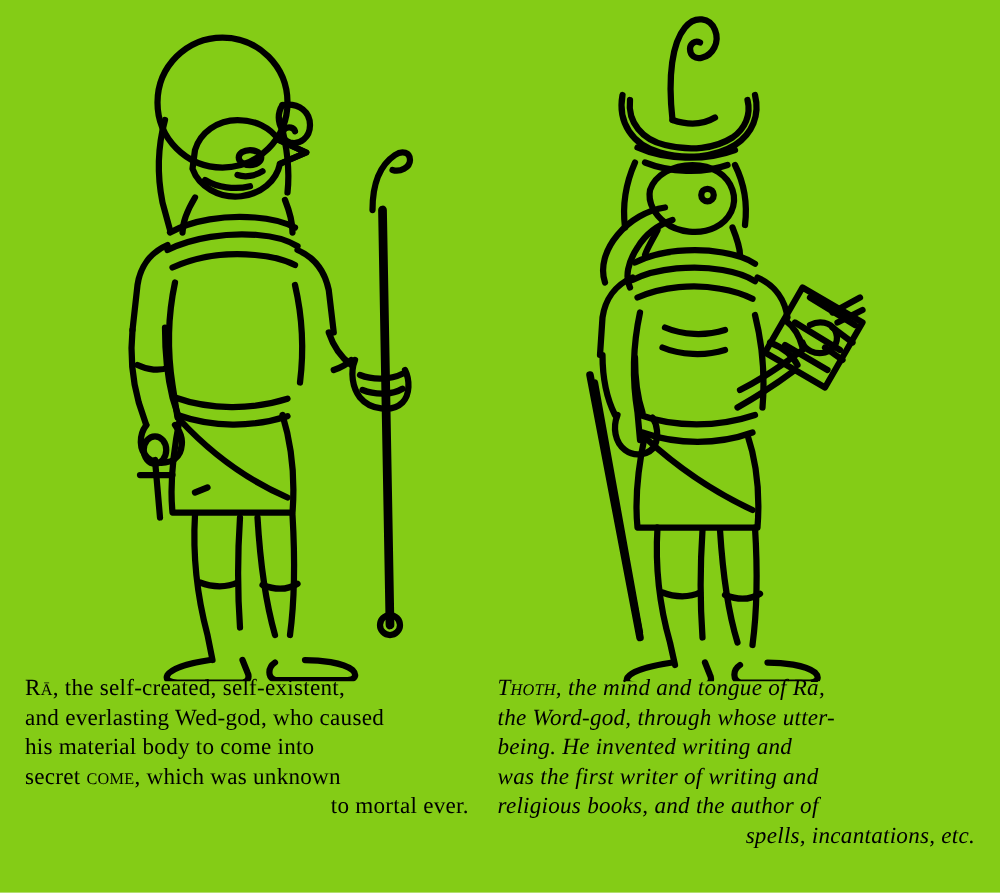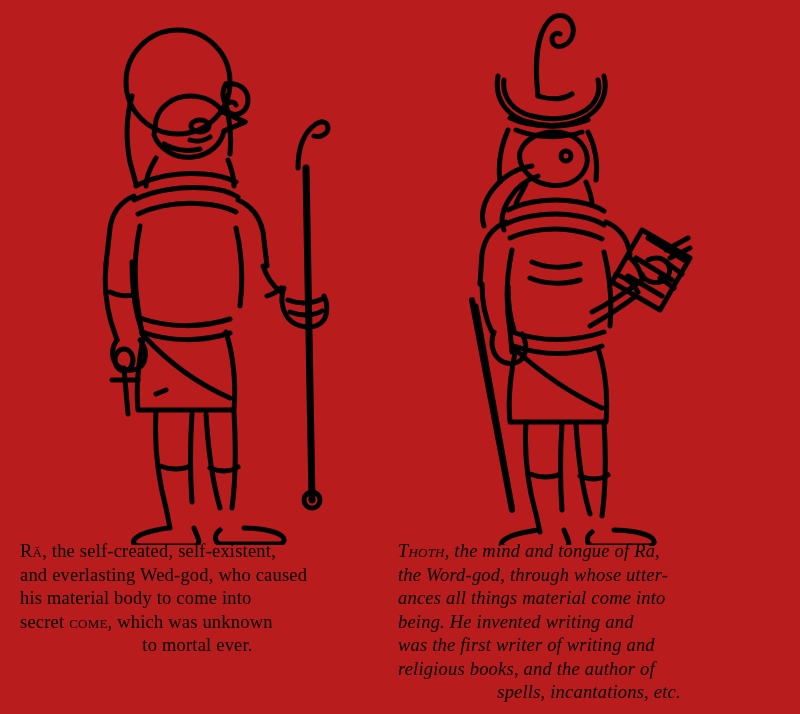--- a/index.html
+++ b/index.html
@@ -11,21 +11,21 @@
     width: 800px;
     height: 714px;
     overflow: hidden;
     font-family: "Liberation Serif", serif;
     color: #000000;
   }
   .page {
     position: relative;
     width: 800px;
     height: 714px;
-    background: #b91c1c;
+    background: #84cc16;
   }
   .figures {
     position: absolute;
     left: 0;
     top: 0;
     width: 800px;
     height: 545px;
   }
   .fig {
     position: absolute;
@@ -59,21 +59,21 @@
   .caption-thoth {
     left: 398px;
     width: 382px;
     font-style: italic;
   }
   .caption .line {
     display: block;
     white-space: nowrap;
   }
   .caption .line.center {
-    text-align: center;
+    text-align: right;
   }
   .sc {
     font-variant: small-caps;
     font-size: 18.5px;
   }
 </style>
 </head>
 <body>
 
 <div class="page">
@@ -252,21 +252,20 @@
         <span>secret </span><span class="sc">come</span><span>, which was unknown</span>
       </span>
       <span class="line center">to mortal ever.</span>
     </div>
 
     <div class="caption caption-thoth">
       <span class="line">
         <span class="sc">Thoth</span><span>, the mind and tongue of Rā,</span>
       </span>
       <span class="line">the Word-god, through whose utter-</span>
-      <span class="line">ances all things material come into</span>
       <span class="line">being.   He invented writing and</span>
       <span class="line">was the first writer of writing and</span>
       <span class="line">religious books, and the author of</span>
       <span class="line center">spells, incantations, etc.</span>
     </div>
 
   </div>
 </div>
 
 </body></html>

